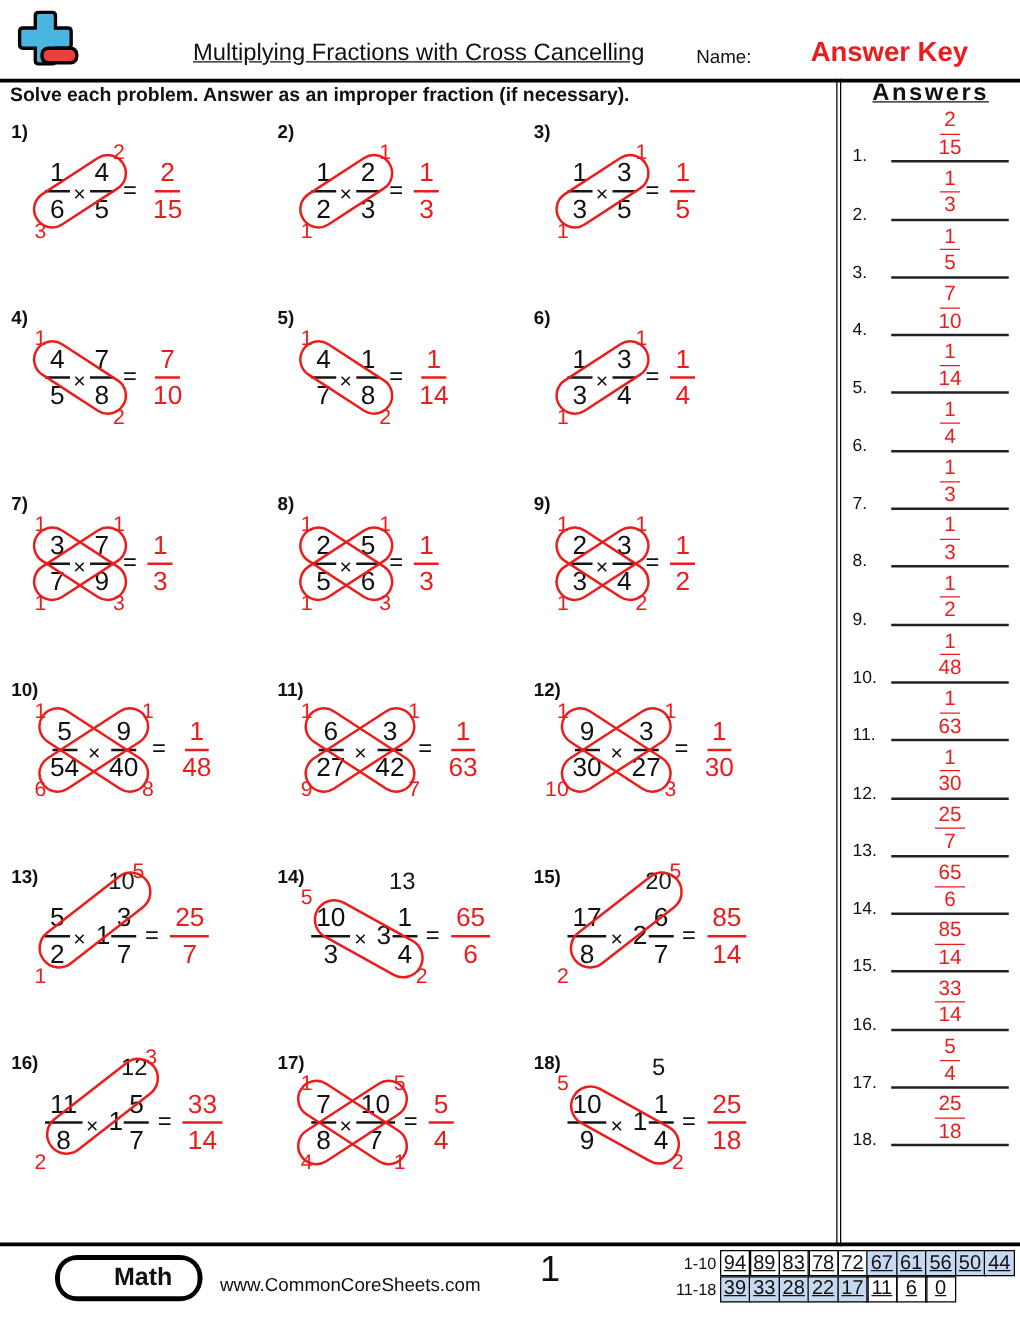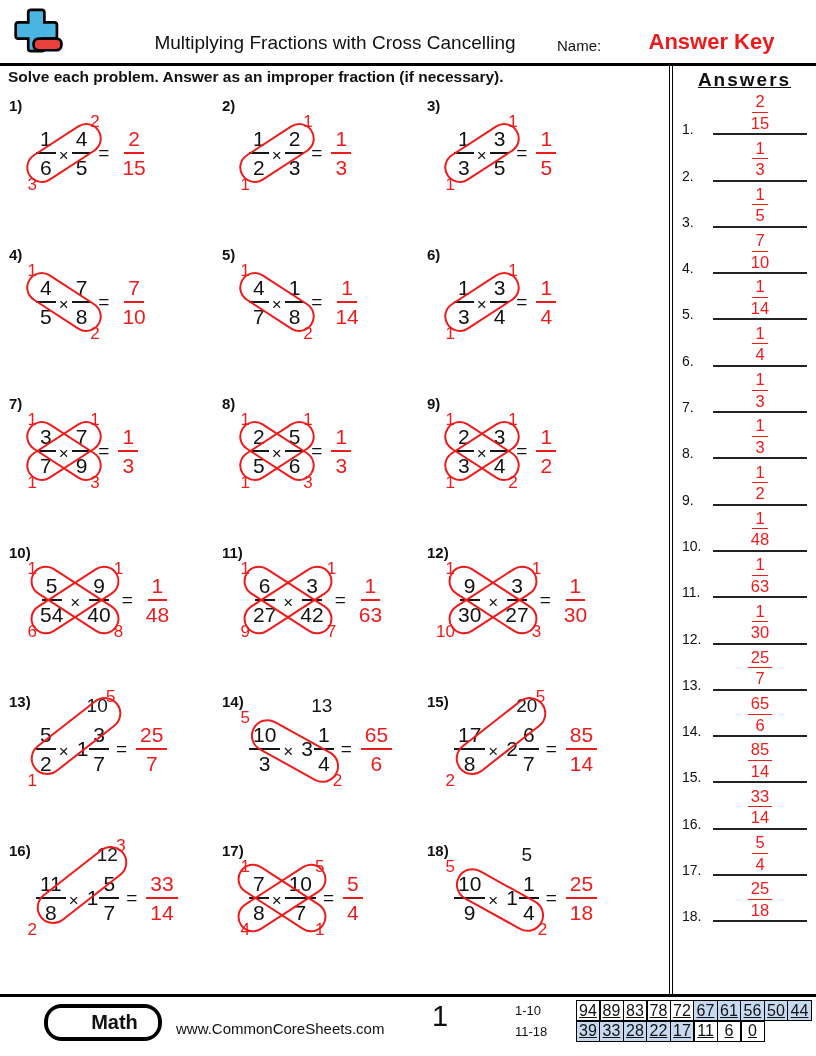--- a/index.html
+++ b/index.html
@@ -2,21 +2,21 @@
 <html style="--red: #ed1c1c; --logo-blue: #4ab5e0; --logo-red: #e8403a; --score-highlight: #c6d9f1;"><head>
 <meta charset="utf-8">
 <style>
   html,body{margin:0;padding:0;background:#fff;}
   .page{position:relative;width:816px;height:1056px;background:#fff;overflow:hidden;
         font-family:"Liberation Sans",sans-serif;color:#111;}
 
   
   .header{position:absolute;top:0;left:0;right:0;height:63px;border-bottom:3px solid #000;}
   .logo{position:absolute;left:13px;top:7px;}
-  .title{position:absolute;left:140px;top:32px;width:390px;text-align:center;font-size:19px;}
+  .title{position:absolute;left:140px;top:32px;width:390px;text-align:center;font-size:19px;text-decoration:underline;}
   .name-label{position:absolute;left:557px;top:37px;font-size:15px;}
   .answer-key{position:absolute;left:624px;top:29px;width:175px;text-align:center;
               font-size:22px;font-weight:bold;color:var(--red,#ed1c24);}
 
   
   .main{position:absolute;top:63px;left:0;right:0;bottom:59px;display:flex;gap:16px;}
   .problems{width:653px;position:relative;}
   .instr{margin:5px 0 0 8px;font-weight:bold;font-size:15.5px;}
   .pgrid{display:grid;grid-template-columns:213px 205px 235px;grid-auto-rows:149px;margin-top:6px;}
 
@@ -49,21 +49,21 @@
   .oval.asc {width:80px;height:27px;left:50%;top:50%;transform:translate(-50%,-50%) rotate(-33deg);}
   .oval.desc{width:80px;height:27px;left:50%;top:50%;transform:translate(-50%,-50%) rotate(33deg);}
   .wide .oval.asc, .wide .oval.desc{width:96px;}
   .oval.asc-long{width:102px;height:29px;left:55%;top:calc(50% - 13px);
                  transform:translate(-50%,-50%) rotate(-38deg);}
   .oval.desc-long{width:92px;height:29px;left:54%;top:calc(50% + 2px);
                   transform:translate(-50%,-50%) rotate(29deg);}
 
   
   .answers{flex:1;border-left:4px double #000;}
-  .answers-title{margin-top:6px;text-align:center;font-size:19px;font-weight:bold;
+  .answers-title{margin-top:1px;text-align:center;font-size:19px;font-weight:bold;
                  text-decoration:underline;letter-spacing:2px;}
   .alist{margin-top:3px;}
   .arow{position:relative;height:46.3px;}
   .alabel{position:absolute;left:9px;bottom:3px;font-size:14px;}
   .aline{position:absolute;left:40px;right:9px;bottom:5px;border-bottom:2px solid #222;
          display:flex;justify-content:center;}
   .aline .fr{font-size:16.5px;margin-bottom:2px;}
   .aline .fr .fn{padding:0 3px 2px;border-bottom-width:1.7px;}
   .aline .fr .fd{padding:2px 3px 0;}
 
@@ -72,21 +72,21 @@
   .badge{position:absolute;left:44px;top:7px;width:118px;height:37px;background:#000;
          border-radius:18px;}
   .badge-inner{position:absolute;left:4px;right:4px;top:4px;bottom:4px;background:#fff;
                border-radius:13px;display:flex;align-items:center;justify-content:center;
                font-size:20px;font-weight:bold;padding-left:23px;}
   .website{position:absolute;left:176px;top:23px;font-size:15px;}
   .pageno{position:absolute;left:400px;top:3px;width:80px;text-align:center;font-size:29px;}
   .scores{position:absolute;right:4px;top:3px;}
   .srow{display:flex;}
   .srow + .srow{margin-top:-1.5px;}
-  .slabel{width:46px;padding-right:16px;font-size:13px;line-height:22px;}
+  .slabel{width:46px;text-align:right;padding-right:4px;font-size:13px;line-height:22px;}
   .scell{width:23px;height:19px;border:1.5px solid #000;margin-left:-1.5px;
          display:flex;align-items:center;justify-content:center;font-size:16px;text-decoration:underline;}
   .scell.hl{background:var(--score-highlight,#c6d9f1);}
 </style>
 </head>
 <body>
 
 <div class="page">
 
   <div class="header">

